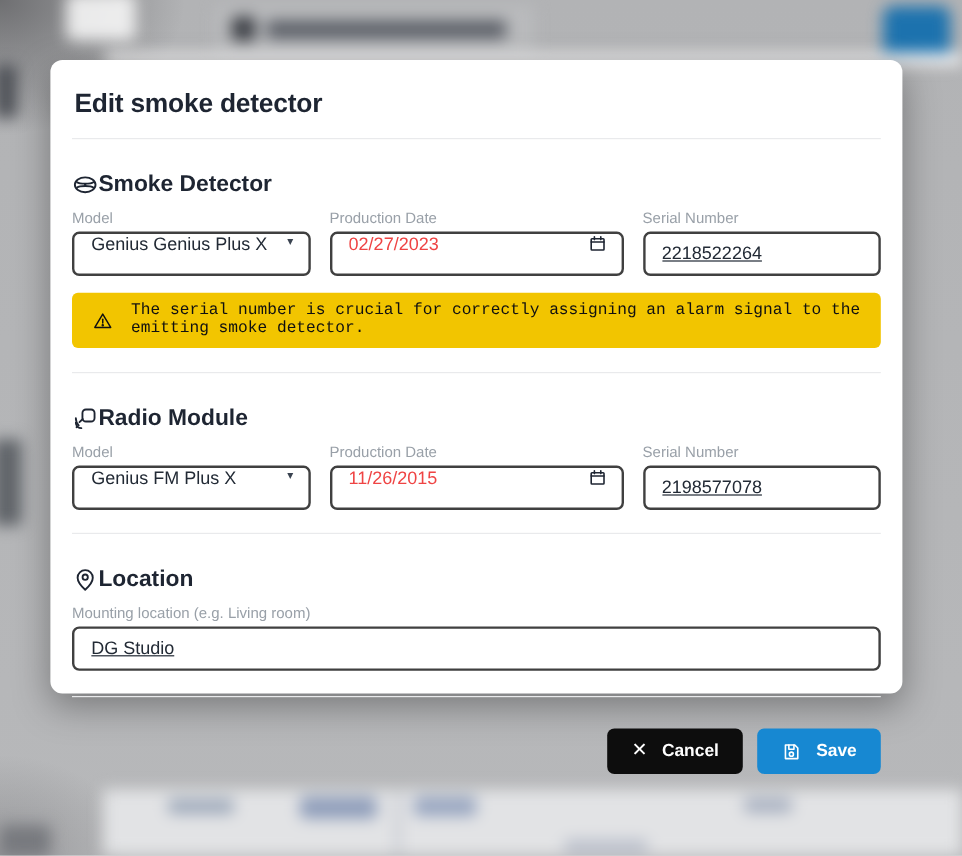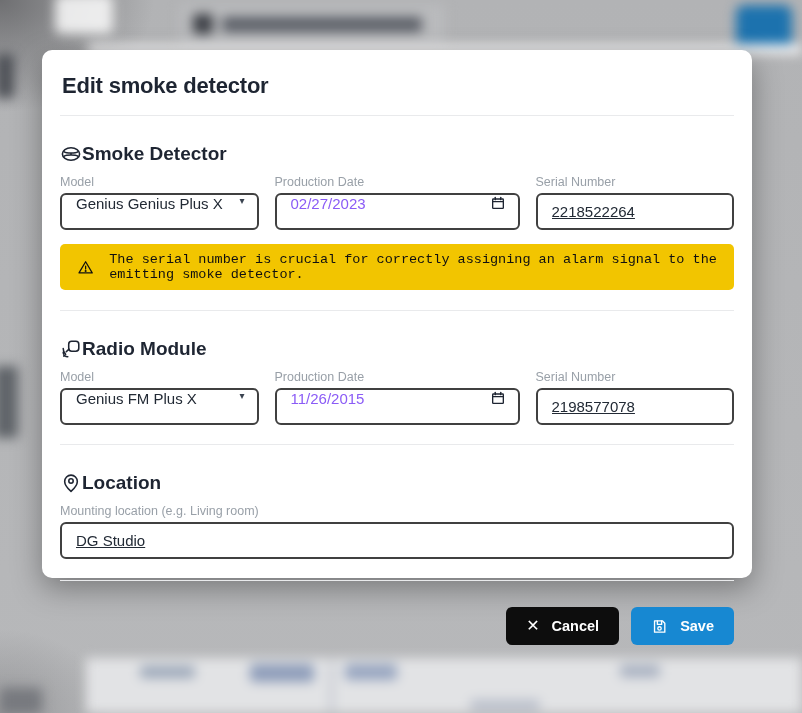--- a/index.html
+++ b/index.html
@@ -44,21 +44,21 @@
   .field-label { display:block; font-size:12.5px; color:#99a0a8; margin-bottom:4px; }
   .control {
     height:37px; width:100%; border:2px solid #404040; border-radius:6px;
     background:#fff; display:flex; align-items:flex-start;
     padding:0 12px 0 14px; font-size:15px; color:#222a35;
   }
   .control.select { justify-content:space-between; cursor:pointer; }
   .caret { font-size:10px; color:#3a4350; margin-left:8px; }
   .control input.bare {
     border:none; outline:none; padding:0; margin:0; flex:1 1 auto; min-width:0;
-    font-family:inherit; font-size:15px; color:#8b5cf6; background:transparent;
+    font-family:inherit; font-size:15px; color:#ef4444; background:transparent;
   }
   input.control { outline:none; font-family:inherit;text-decoration:underline; }
 
   .warning {
     margin-top:14px; margin-bottom:20px; height:46px; border-radius:5px;
     background:#F2C500; color:#101010;
     display:flex; align-items:center; gap:15px; padding:0 17px;
     font-size:13.5px;
     font-family:Liberation Mono, monospace;
   }

